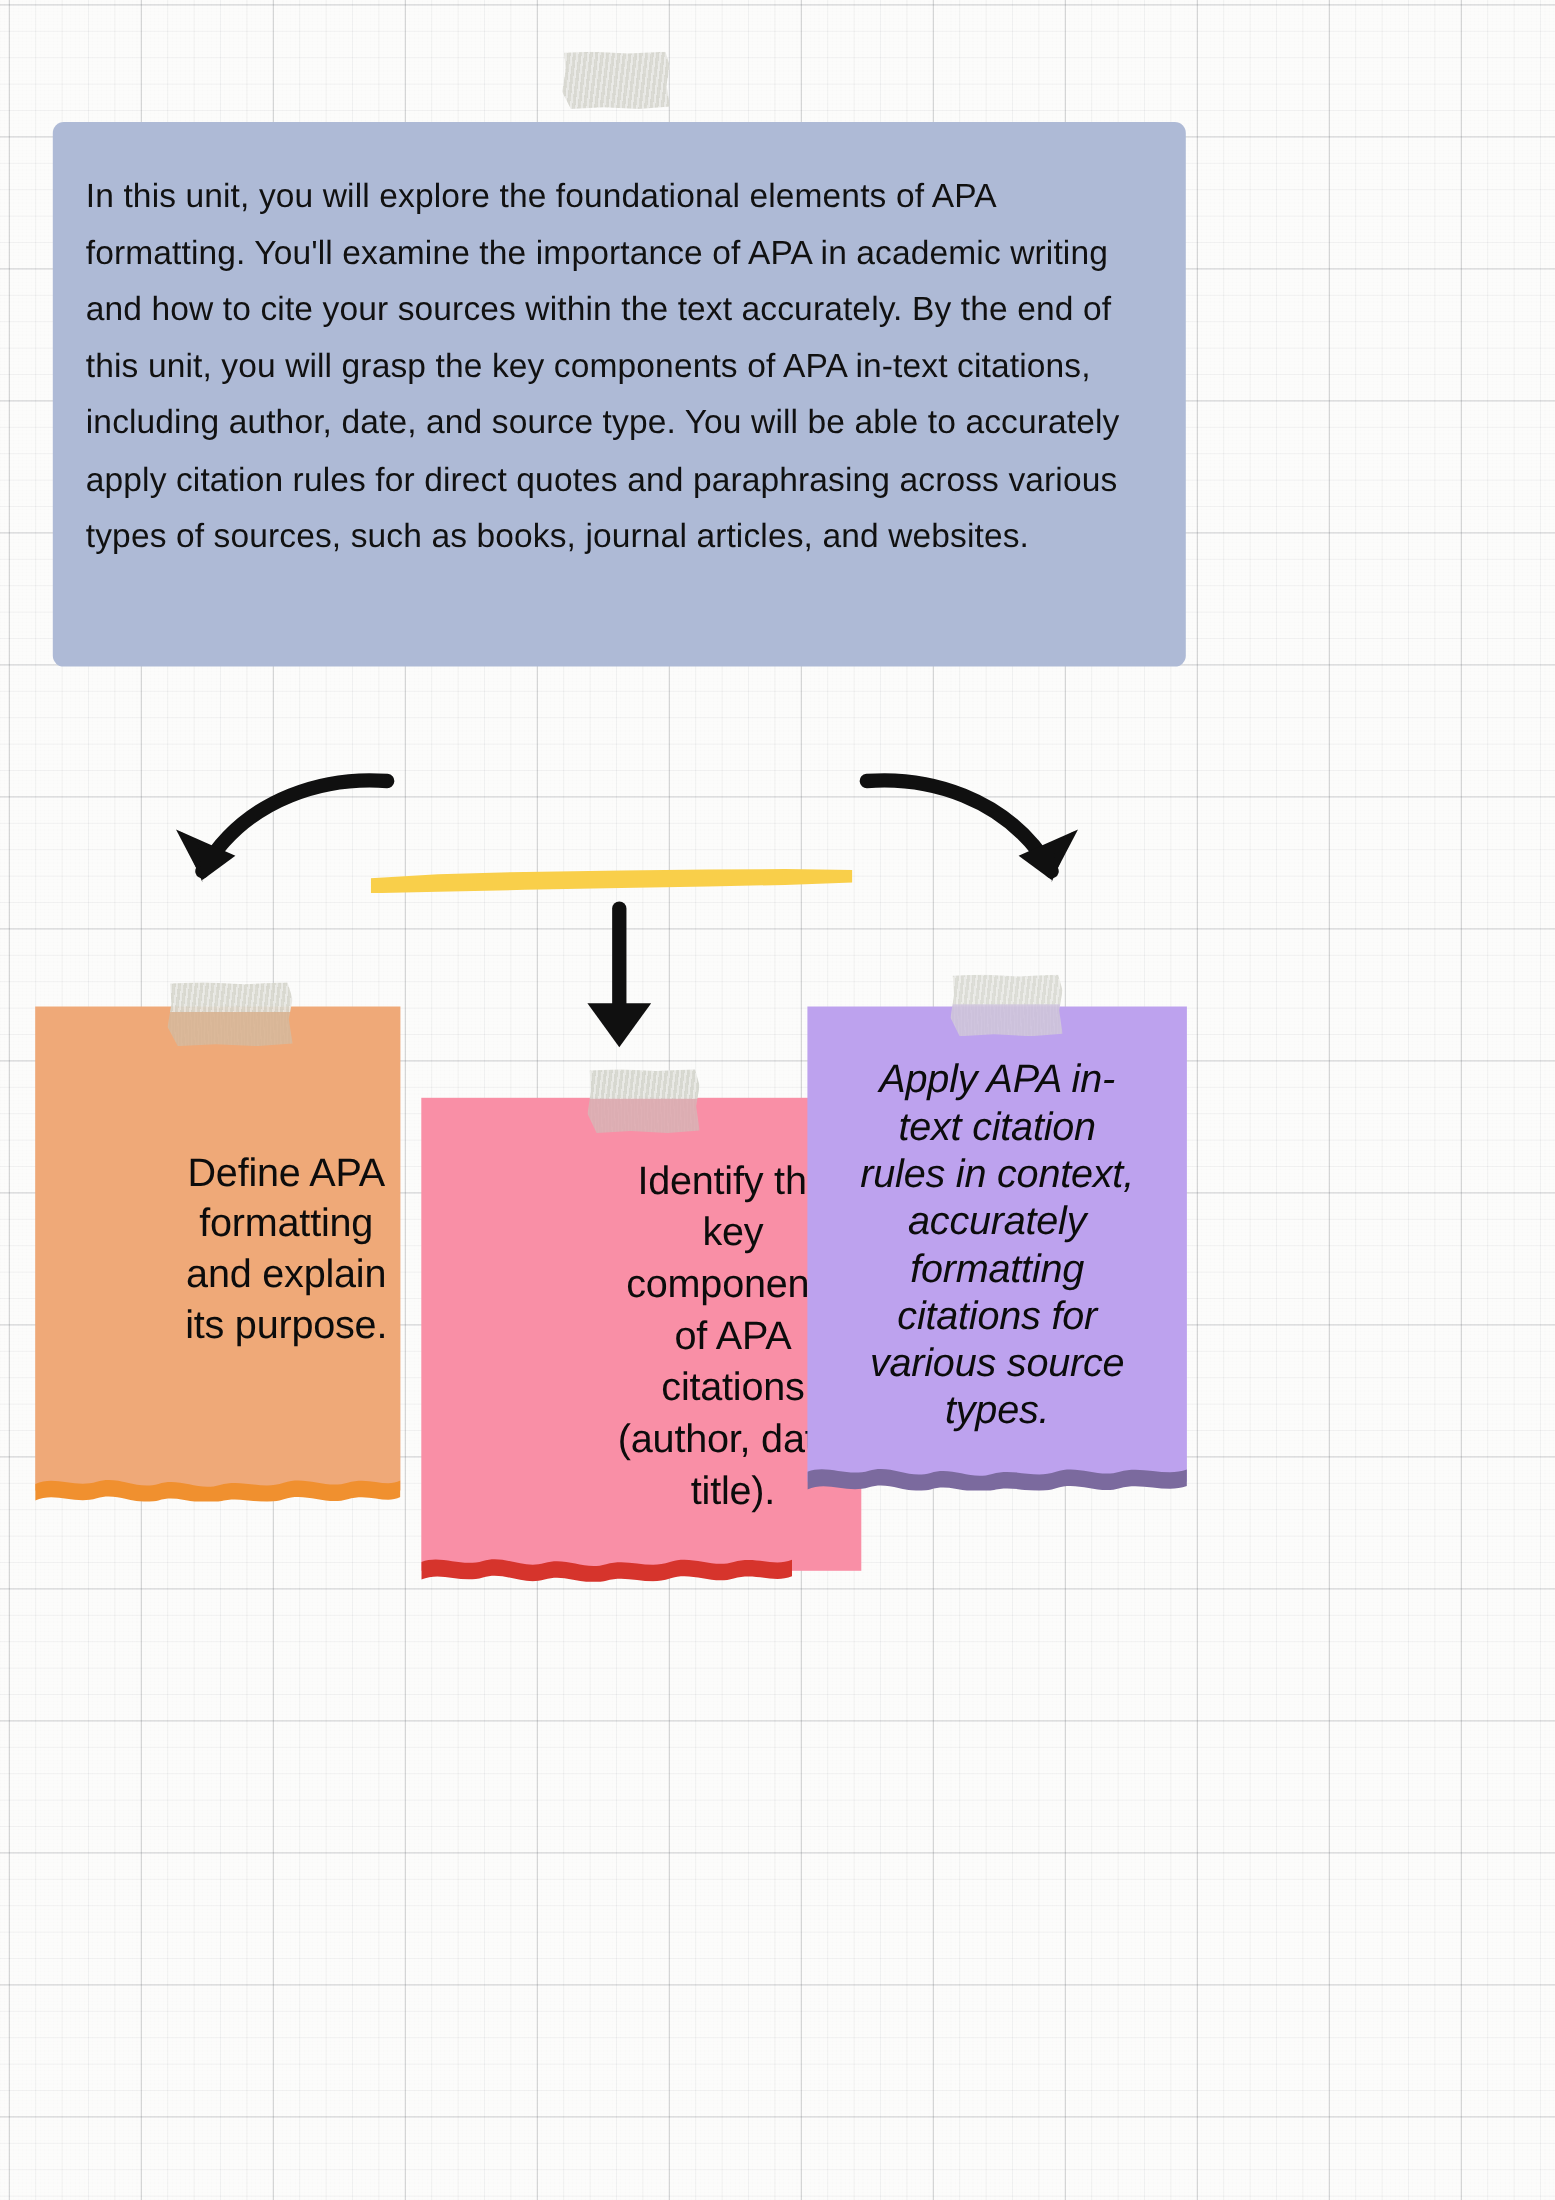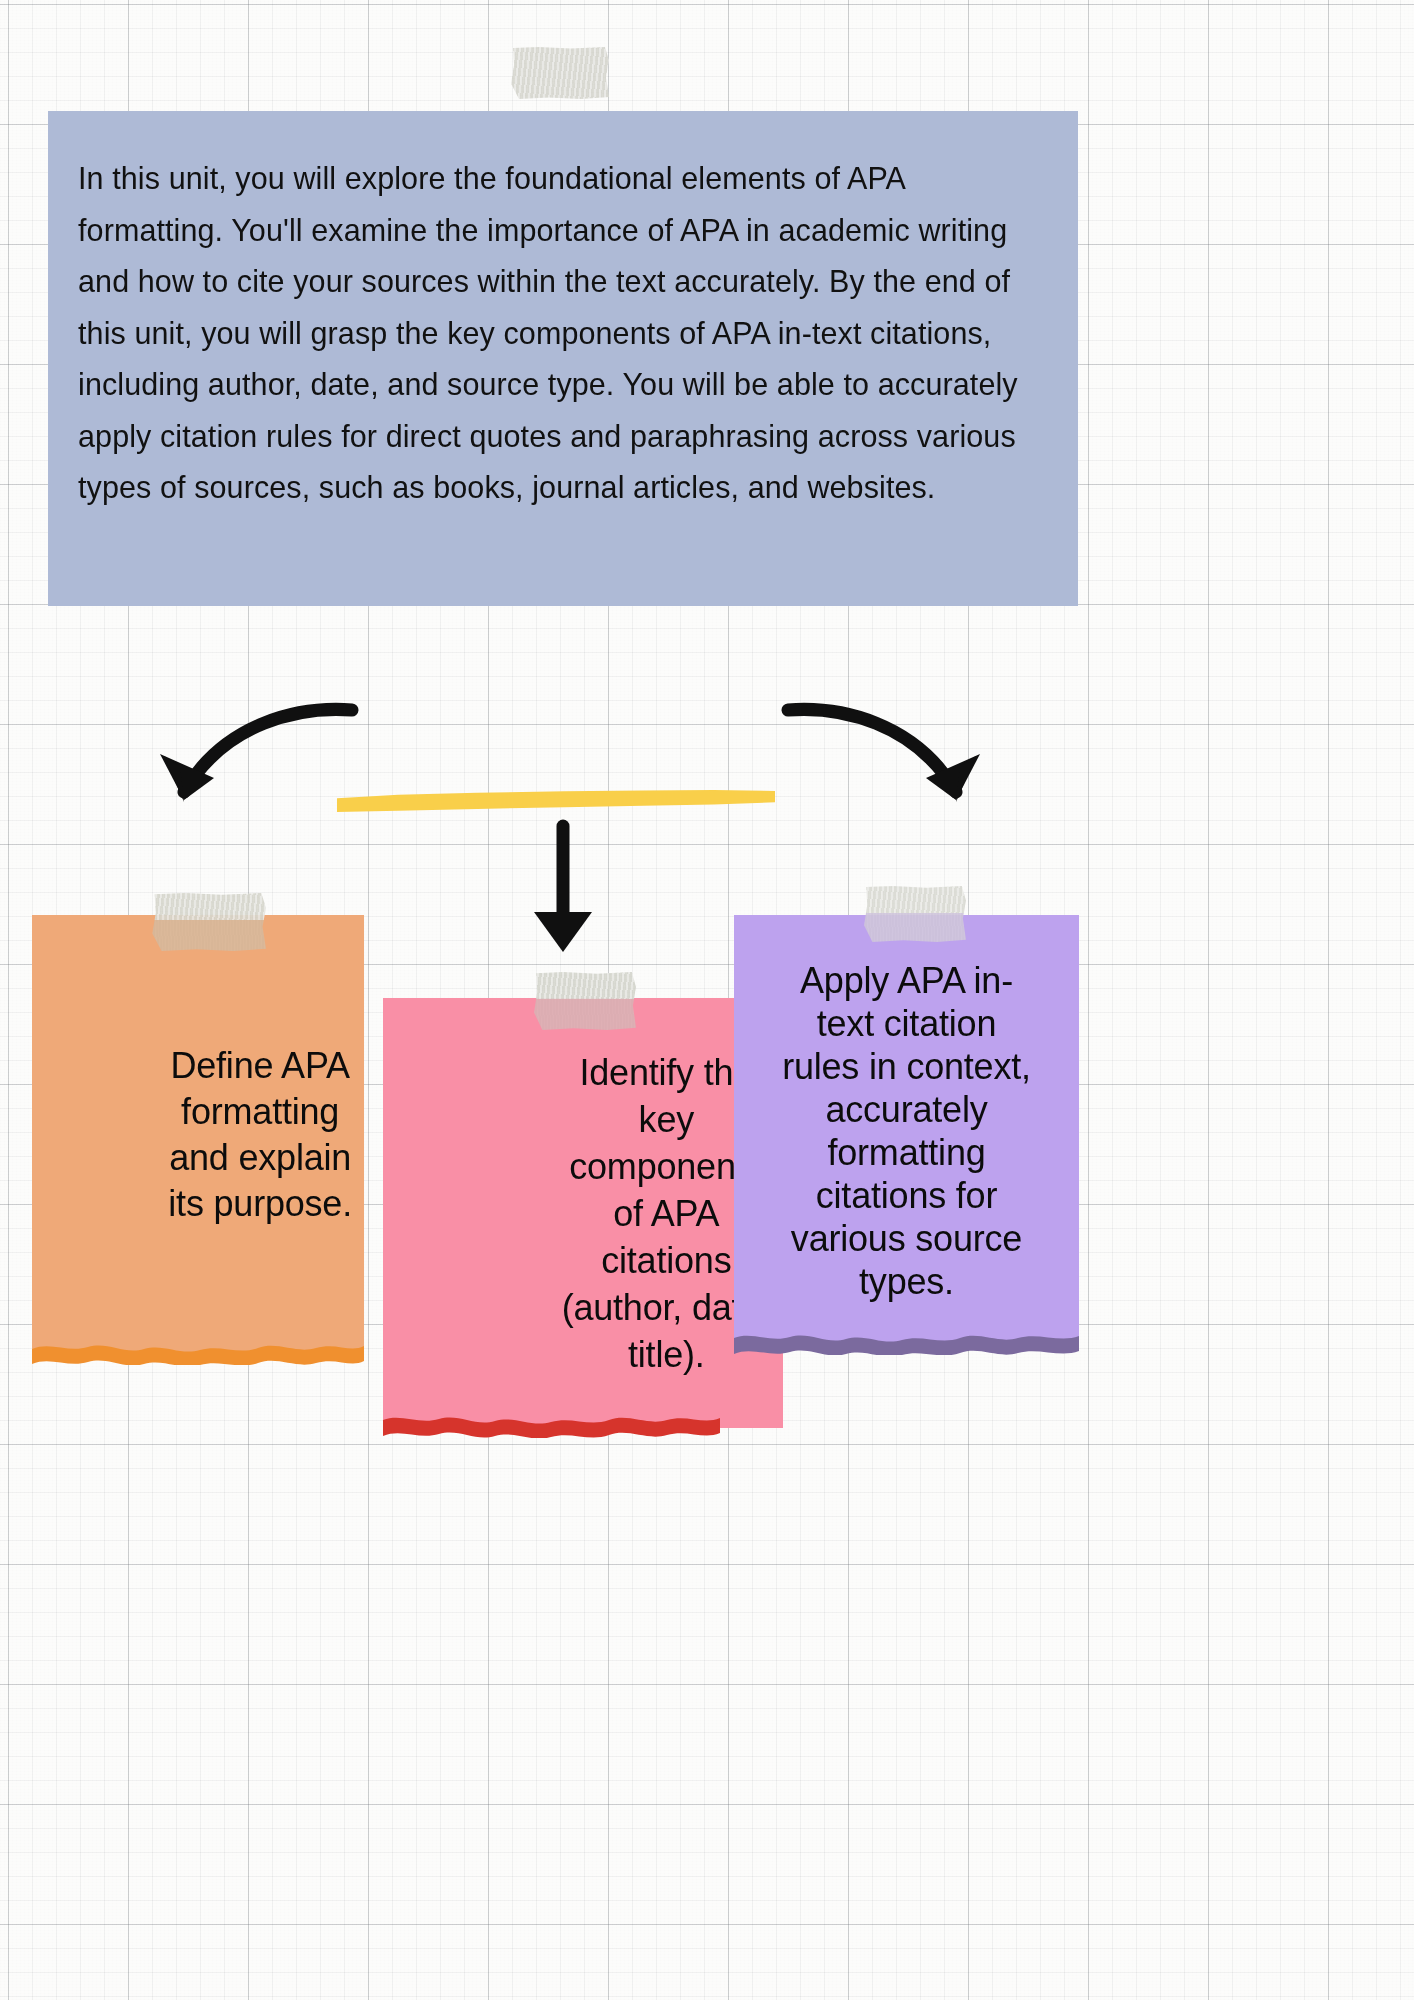--- a/index.html
+++ b/index.html
@@ -103,20 +103,21 @@
 
   
   #intro-box {
     position: absolute;
     left: 48px;
     top: 111px;
     width: 1030px;
     height: 495px;
     background: #aebad6;
     z-index: 4;
+    border-radius: 10px;
   }
   #intro-text {
     position: absolute;
     left: 30px;
     right: 28px;
     top: 42px;
     font-size: 30.5px;
     line-height: 51.5px;
     color: #111111;
     letter-spacing: 0.1px;
@@ -214,20 +215,21 @@
     left: 383px; top: 998px;  width: 400px; height: 430px;
     background: #f98fa6;
     justify-content: flex-end;
   }
   #card-pink .card-text { font-size: 36px; line-height: 47px; }
   #torn-pink { left: 383px; top: 1410px; width: 337px; }
 
   #card-purple {
     left: 734px; top: 915px;  width: 345px; height: 432px;
     background: #bda2ee;
+    font-style: italic;
   }
   #card-purple .card-text { font-size: 36px; line-height: 43px; }
   #torn-purple { left: 734px; top: 1327px; width: 345px; }
 
   .torn-shape {
     width: 100%;
     height: 100%;
     display: block;
   }
 </style>

